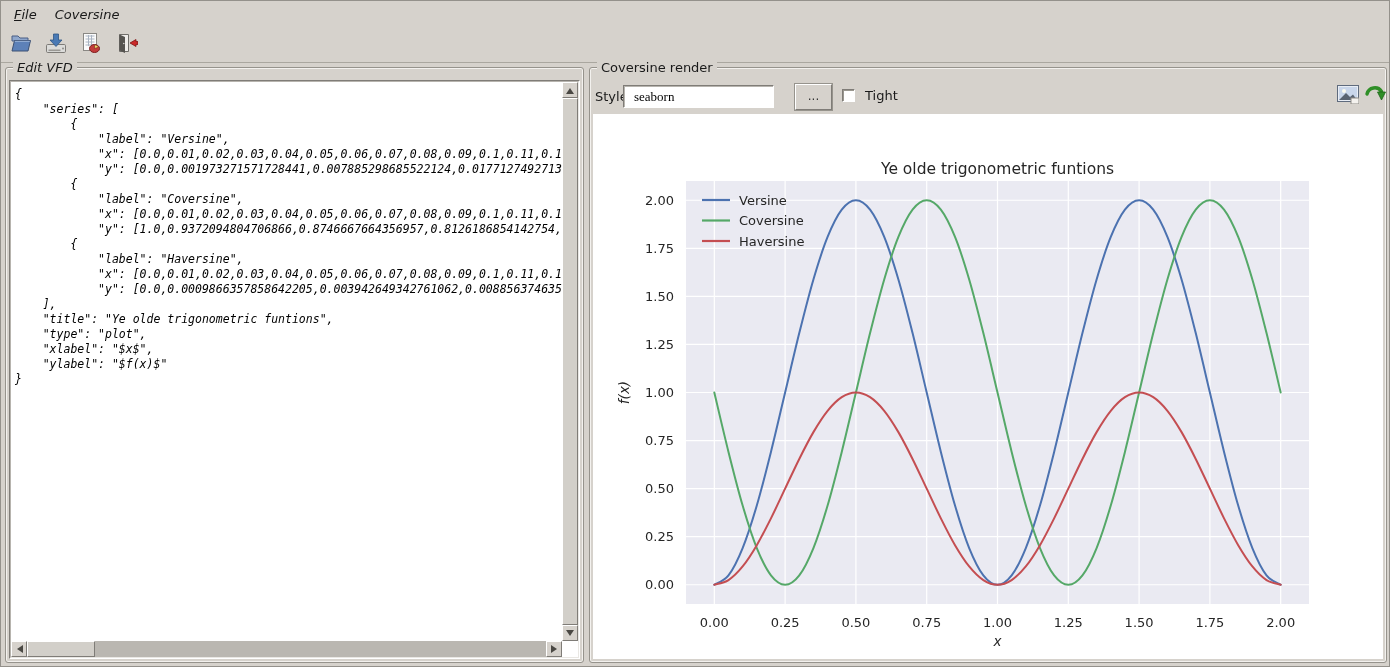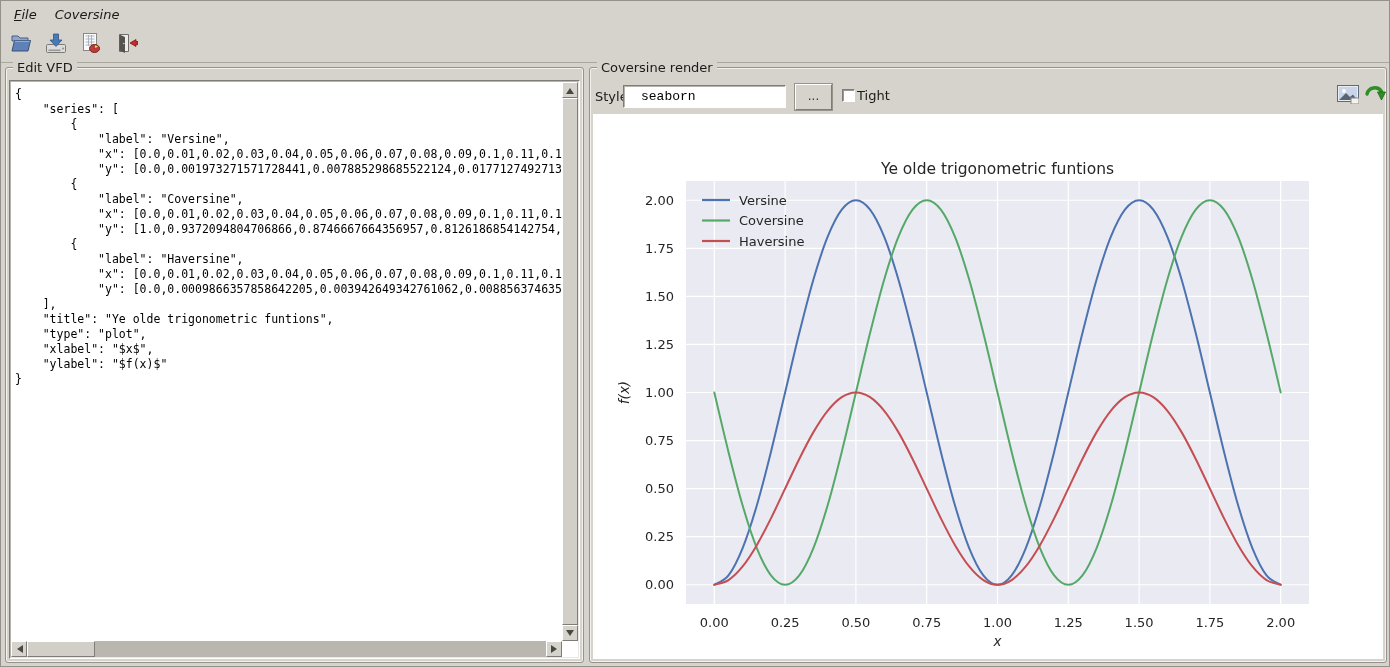--- a/index.html
+++ b/index.html
@@ -44,29 +44,29 @@
   .sb-thumb { position:absolute; background:#d2cfc9;
     border:1px solid #fff; border-right-color:#7f7c77; border-bottom-color:#7f7c77; }
   .tri { width:0; height:0; border:4px solid transparent; }
   .tri-up { border-bottom:6px solid #4a4843; margin-top:-3px; }
   .tri-down { border-top:6px solid #4a4843; margin-bottom:-3px; }
   .tri-left { border-right:6px solid #4a4843; margin-left:-3px; }
   .tri-right { border-left:6px solid #4a4843; margin-right:-3px; }
   
   .style-row { position:absolute; left:0; top:12px; right:0; height:34px; }
   .lbl { position:absolute; top:9px; font-size:13px; }
-  .style-input { position:absolute; left:33px; top:5px; width:163px; height:23px;
+  .style-input { position:absolute; left:33px; top:5px; width:151px; height:23px;
     border:1px solid #7f7c77; border-right-color:#fff; border-bottom-color:#fff;
-    box-shadow:inset 1px 1px 0 #b7b4ae; background:#fff; padding:2px 17px;
-    font-family:Liberation Mono, monospace; font-size:13px; color:#000; }
+    box-shadow:inset 1px 1px 0 #b7b4ae; background:#fff; padding:2px 10px;
+    font-family:Liberation Serif, serif; font-size:13px; color:#000; }
   .browse-btn { position:absolute; left:205px; top:4px; width:37px; height:26px;
     background:#d6d2cc; border:1px solid #fff; border-right-color:#7f7c77;
     border-bottom-color:#7f7c77; box-shadow:0 0 0 1px #96938c;
     font-size:12px; color:#333; text-align:center; line-height:22px; }
-  .chk { position:absolute; top:8px; display:flex; align-items:center; gap:2px; }
+  .chk { position:absolute; top:8px; display:flex; align-items:center; gap:10px; }
   .chk-box { width:13px; height:13px; background:#fff;
     border:1px solid #7f7c77; border-right-color:#fff; border-bottom-color:#fff;
     box-shadow:inset 1px 1px 0 #9a978f; }
   .icon-btn { position:absolute; top:4px; width:24px; height:24px;
     display:flex; align-items:center; justify-content:center; }
   
   .mpl-canvas { position:absolute; left:3px; right:3px; top:46px; bottom:3px; background:#fff; }
 </style>
 </head>
 <body>
@@ -112,21 +112,21 @@
       <svg width="24" height="24" viewBox="0 0 24 24">
         <path d="M5.5 3.5 h9 v17 h-9 z" fill="#efedea" stroke="#6f6d69"></path>
         <path d="M5.5 3.5 L11 6 v16 l-5.5-2.5 z" fill="#55534f"></path>
         <circle cx="9.8" cy="12.5" r="0.8" fill="#d9d7d3"></circle>
         <polygon points="22,8.5 16,12 22,15.5 22,13.4 24,13.4 24,10.6 22,10.6" fill="#cc2a2a" stroke="#7e1414" stroke-width="0.8"></polygon>
       </svg>
     </span>
   </div>
 </div>
 
-<div class="groupbox" style="left:4px; top:66px; width:579px; height:596px;">
+<div class="groupbox" style="left:4px; top:66px; width:579px; height:596px;font-style:italic;">
   <span class="gb-title">Edit VFD</span>
   <div class="editor-frame">
     <div class="inner"></div>
     <div class="editor-text" id="editor-text"><div>{</div><div>    "series": [</div><div>        {</div><div>            "label": "Versine",</div><div>            "x": [0.0,0.01,0.02,0.03,0.04,0.05,0.06,0.07,0.08,0.09,0.1,0.11,0.12,0.13</div><div>            "y": [0.0,0.001973271571728441,0.007885298685522124,0.017712749271311064</div><div>        {</div><div>            "label": "Coversine",</div><div>            "x": [0.0,0.01,0.02,0.03,0.04,0.05,0.06,0.07,0.08,0.09,0.1,0.11,0.12,0.13</div><div>            "y": [1.0,0.9372094804706866,0.8746667664356957,0.8126186854142754,0.75</div><div>        {</div><div>            "label": "Haversine",</div><div>            "x": [0.0,0.01,0.02,0.03,0.04,0.05,0.06,0.07,0.08,0.09,0.1,0.11,0.12,0.13</div><div>            "y": [0.0,0.0009866357858642205,0.003942649342761062,0.008856374635655054</div><div>    ],</div><div>    "title": "Ye olde trigonometric funtions",</div><div>    "type": "plot",</div><div>    "xlabel": "$x$",</div><div>    "ylabel": "$f(x)$"</div><div>}</div></div>
 
     <div class="sb sb-v">
       <div class="sb-btn" style="top:0; left:0;">
           <span class="tri tri-up"></span>
         </div>
       <div class="sb-thumb" style="left:0; top:16px; bottom:16px; width:16px;"></div>

